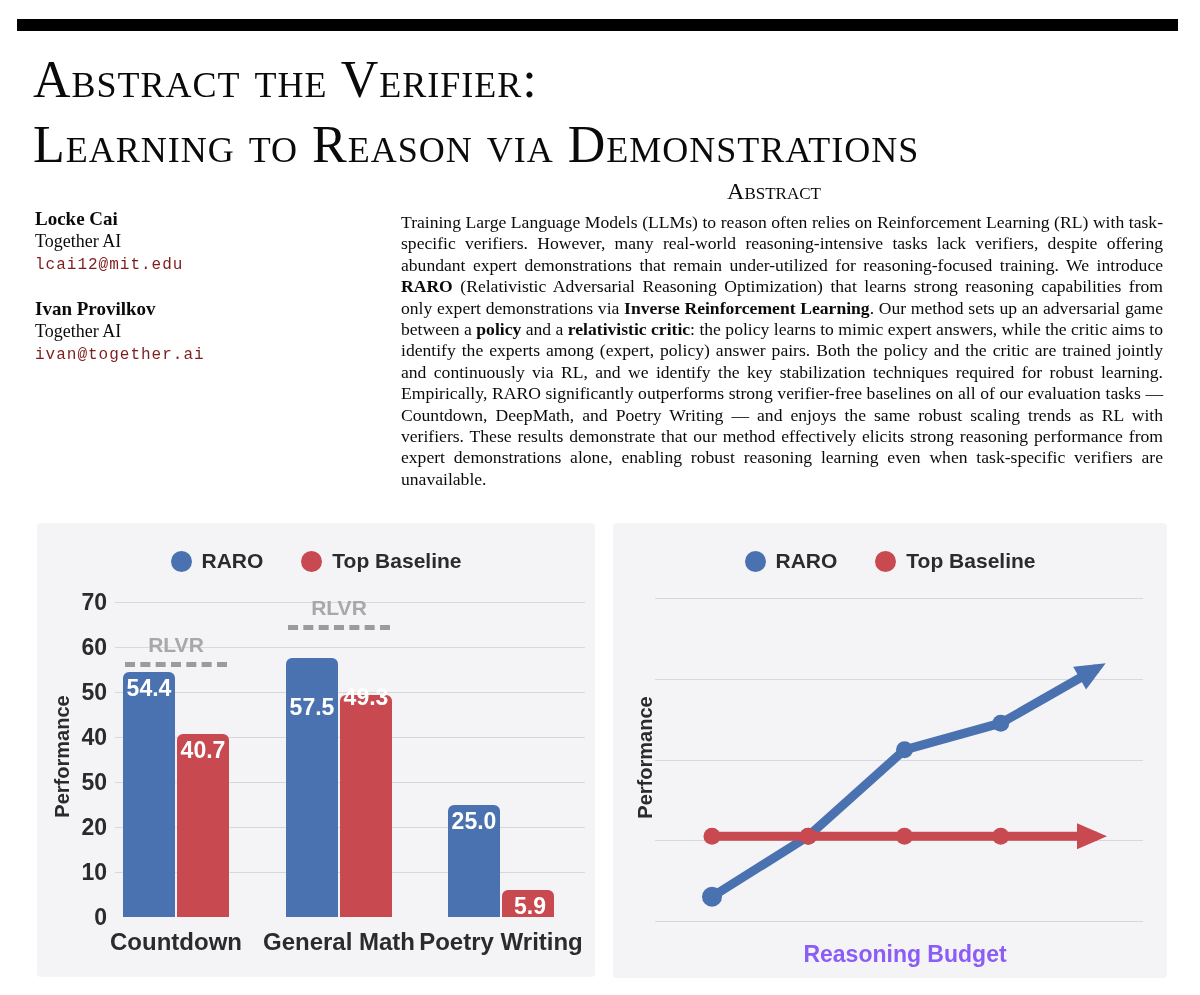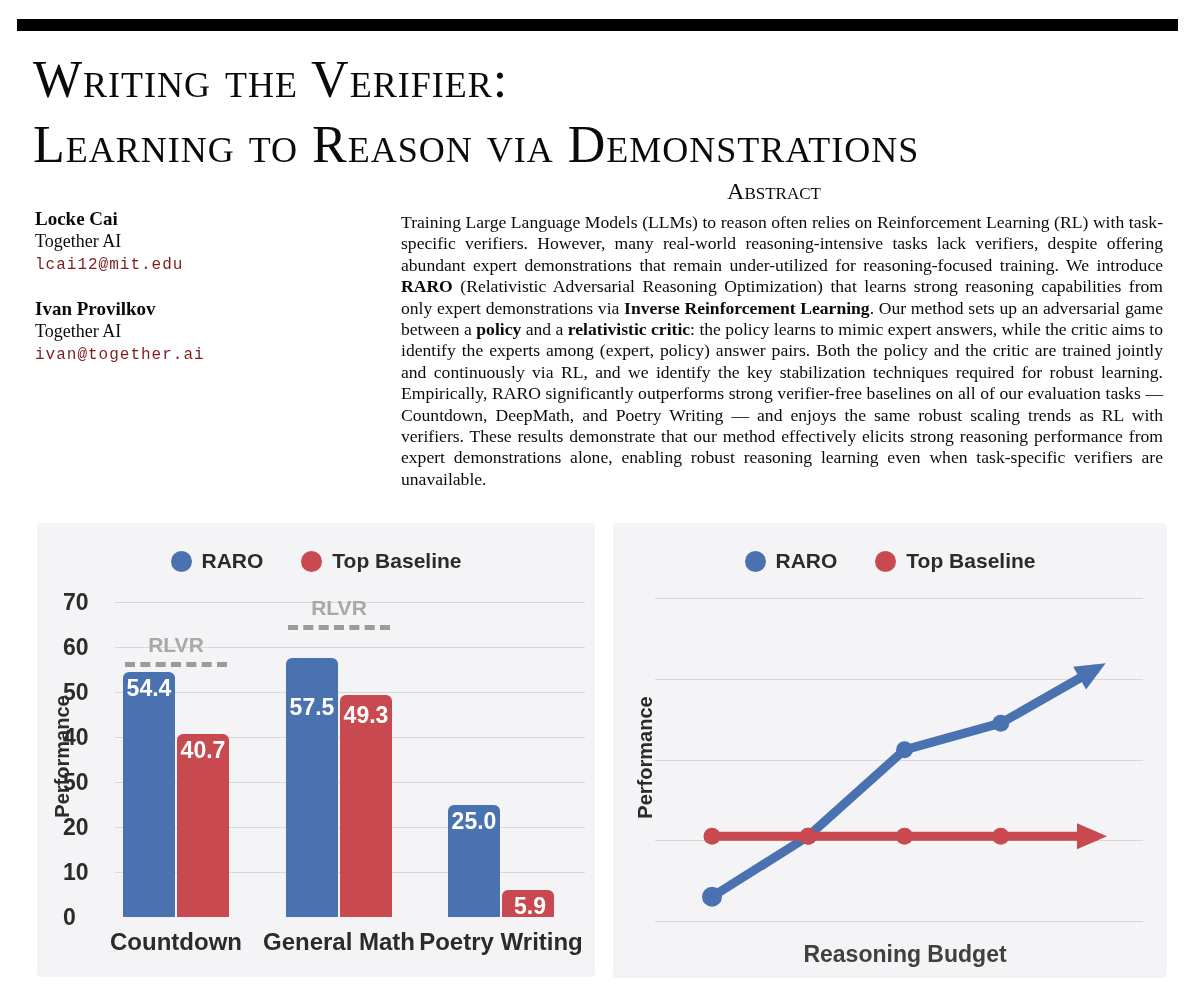--- a/index.html
+++ b/index.html
@@ -20,39 +20,39 @@
   .abstract-body b{font-weight:bold;}
   .chart{position:absolute;background:#f4f4f6;border-radius:4px;overflow:hidden;
          font-family:"Liberation Sans",sans-serif;color:#2b2b2b;}
   .chart-left{left:37px;top:523px;width:558px;height:454px;}
   .chart-right{left:613px;top:523px;width:554px;height:455px;}
   .legend{position:absolute;left:0;right:0;top:26px;display:flex;justify-content:center;gap:38px;align-items:center;}
   .legend-item{display:flex;align-items:center;gap:10px;}
   .legend-dot{width:21px;height:21px;border-radius:50%;}
   .legend-label{font-weight:bold;font-size:21px;color:#2b2b2b;}
   .gridline{position:absolute;height:1px;background:#d8d8d8;}
-  .ytick{position:absolute;font-weight:bold;font-size:23px;line-height:30px;color:#2b2b2b;}
+  .ytick{position:absolute;text-align:right;font-weight:bold;font-size:23px;line-height:30px;color:#2b2b2b;}
   .ylabel{position:absolute;width:200px;text-align:center;font-weight:bold;font-size:20px;color:#2b2b2b;
           transform:rotate(-90deg);}
-  .xlabel{position:absolute;text-align:center;font-weight:bold;font-size:23px;color:#404040;}
+  .xlabel{position:absolute;text-align:center;font-weight:bold;font-size:23px;color:#8b5cf6;}
   .bar{position:absolute;border-radius:6px 6px 0 0;}
   .bar-label{position:absolute;text-align:center;color:#fff;font-weight:bold;font-size:23px;line-height:26px;}
   .xcat{position:absolute;text-align:center;font-weight:bold;font-size:24px;line-height:30px;color:#2b2b2b;}
   .rlvr-line{position:absolute;height:0;border-top:5px dashed #9b9b9b;}
   .rlvr-label{position:absolute;text-align:center;font-weight:bold;font-size:21px;color:#a8a8a8;}
   .lineplot{position:absolute;left:0;top:0;}
 </style>
 </head>
 <body>
 
 <div class="page">
   <div class="topbar"></div>
 
   <h1 class="title">
-    <span>Writing the Verifier:</span>
+    <span>Abstract the Verifier:</span>
     <span>Learning to Reason via Demonstrations</span>
   </h1>
 
   <div class="authors" id="authors">
       <div class="author">
         <div class="author-name">Locke Cai</div>
         <div class="author-affiliation">Together AI</div>
         <div class="author-email">lcai12@mit.edu</div>
       </div>
       <div class="author">
@@ -95,21 +95,21 @@
       <div class="ytick" style="left: 26px; top: 64px; width: 44px;">70</div>
       <div class="ylabel" style="left: -75px; top: 222px;">Performance</div>
       <div class="bar" style="left: 86px; top: 149.2px; width: 52px; height: 244.8px; background: rgb(74, 114, 176);"></div>
       <div class="bar-label" style="left: 86px; top: 152.2px; width: 52px;">54.4</div>
       <div class="bar" style="left: 140px; top: 210.85px; width: 52px; height: 183.15px; background: rgb(200, 73, 79);"></div>
       <div class="bar-label" style="left: 140px; top: 213.85px; width: 52px;">40.7</div>
       <div class="xcat" style="left: 49px; top: 404px; width: 180px;">Countdown</div>
       <div class="bar" style="left: 249px; top: 135.25px; width: 52px; height: 258.75px; background: rgb(74, 114, 176);"></div>
       <div class="bar-label" style="left: 249px; top: 138.25px; width: 52px; margin-top: 33px;">57.5</div>
       <div class="bar" style="left: 303px; top: 172.15px; width: 52px; height: 221.85px; background: rgb(200, 73, 79);"></div>
-      <div class="bar-label" style="left: 303px; top: 179px; width: 52px;">49.3</div>
+      <div class="bar-label" style="left: 303px; top: 161px; width: 52px;">49.3</div>
       <div class="xcat" style="left: 212px; top: 404px; width: 180px;">General Math</div>
       <div class="bar" style="left: 411px; top: 281.5px; width: 52px; height: 112.5px; background: rgb(74, 114, 176);"></div>
       <div class="bar-label" style="left: 411px; top: 284.5px; width: 52px;">25.0</div>
       <div class="bar" style="left: 465px; top: 367.45px; width: 52px; height: 26.55px; background: rgb(200, 73, 79);"></div>
       <div class="bar-label" style="left: 465px; top: 370.45px; width: 56px;">5.9</div>
       <div class="xcat" style="left: 374px; top: 404px; width: 180px;">Poetry Writing</div>
       <div class="rlvr-line" style="left: 88px; top: 138.85px; width: 102px;"></div>
       <div class="rlvr-label" style="left: 88px; top: 109.85px; width: 102px;">RLVR</div>
       <div class="rlvr-line" style="left: 251px; top: 101.95px; width: 102px;"></div>
       <div class="rlvr-label" style="left: 251px; top: 72.95px; width: 102px;">RLVR</div>

